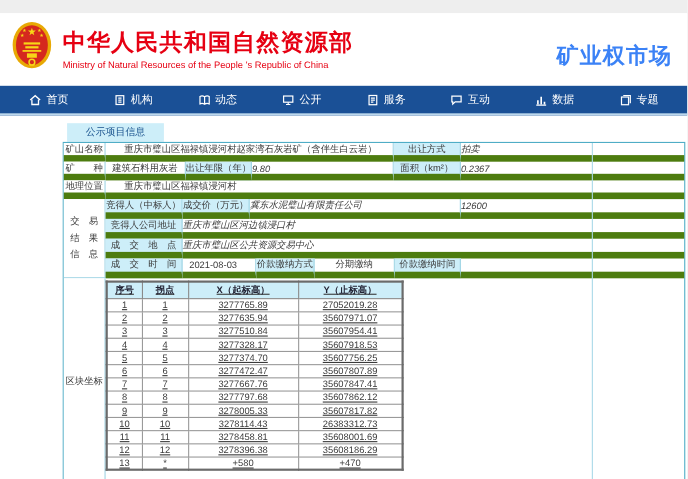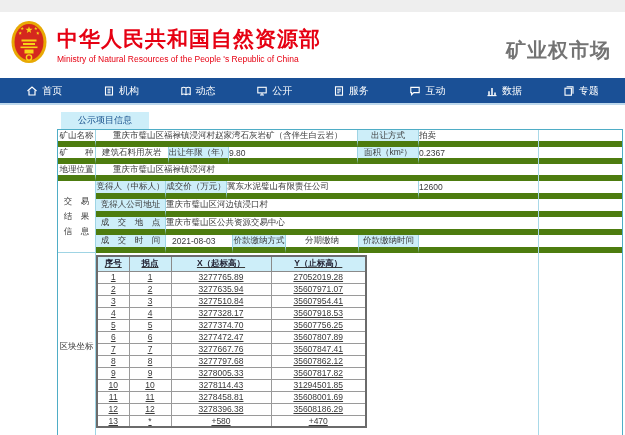--- a/index.html
+++ b/index.html
@@ -7,42 +7,42 @@
   .page {
     position:relative; width:625px; height:435px; background:#fff;
     font-family:"Liberation Sans", sans-serif; overflow:hidden;
     margin:12px auto;
   }
   
   .hdr { height:66px; display:flex; align-items:center; justify-content:space-between; padding:0 14px 0 10px; background:#fff; }
   .brand { display:flex; align-items:center; gap:9px; }
   .brand-text .t1 { color:#e60012; font-size:21px; font-weight:bold; letter-spacing:1px; line-height:24px; }
   .brand-text .t2 { color:#e60012; font-size:8.5px; margin-top:3px; }
-  .sec-title { color:#737373; font-size:20px; font-weight:bold; margin-top:10px; letter-spacing:1px; }
+  .sec-title { color:#3b82f6; font-size:20px; font-weight:bold; margin-top:10px; letter-spacing:1px; }
   
   .nav { height:27px; background:#1a5096; display:flex; align-items:center; justify-content:space-around; border-bottom:2px solid #bdd8ec; padding:0 6px; }
   .nav-item { display:flex; align-items:center; gap:4px; color:#fff; font-size:10px; cursor:pointer; }
   .nav-item svg { display:block; }
   
   .tab { position:absolute; left:61px; top:100px; width:88px; height:17px; background:#cdeef9;
          color:#17508c; font-size:9px; display:flex; align-items:center; justify-content:center; }
   
   .info-table { position:absolute; left:57px; top:117px; width:566px; height:312px;
                 border:1px solid #4fadc6; background:#fff; font-size:8.5px; color:#3a3a3a; }
   .trow { display:flex; }
   .cell { border-right:1px solid #9fd4e4; border-bottom:6px solid #4d7c0f;
           display:flex; align-items:center; overflow:hidden; white-space:nowrap; }
   .trow > .cell:last-child { border-right:none; }
   .lbl  { background:#cdeef9; justify-content:center; }
   .lbl1 { background:#fff; justify-content:center; }
   .h17 { height:17px; } .h18 { height:18px; }
   .w38{width:38px;} .w53{width:53px;} .w60{width:60px;} .w61{width:61px;} .w67{width:67px;}
   .w70{width:70px;} .w73{width:73px;} .w129{width:129px;} .w192{width:192px;} .w262{width:262px;}
   .grow { flex:1 1 auto; }
-  .v  { padding-left:0; }
+  .v  { padding-left:0;font-style:italic; }
   .v17{ padding-left:17px; }
   .v6 { padding-left:6px; }
   .vc { justify-content:center; }
   .vsec { width:38px; display:flex; flex-direction:column; align-items:center; justify-content:center;
           gap:3px; border-right:1px solid #9fd4e4; border-bottom:1px solid #9fd4e4; background:#fff; }
   .blockrows { flex:1 1 auto; display:flex; flex-direction:column;text-align:center; }
   .coord-row { display:flex; height:188px; }
   .coord-content { flex:1 1 auto; padding:2px 0 0 0; border-bottom:1px solid #9fd4e4;text-decoration:underline; }
   
   table.coord { border-collapse:collapse; border:2px solid #6b6b6b; font-size:8.5px; color:#3a3a3a; margin-left:0; }
@@ -287,21 +287,21 @@
               <tr>
                 <td>9</td>
                 <td>9</td>
                 <td>3278005.33</td>
                 <td>35607817.82</td>
               </tr>
               <tr>
                 <td>10</td>
                 <td>10</td>
                 <td>3278114.43</td>
-                <td>31294501.85</td>
+                <td>26383312.73</td>
               </tr>
               <tr>
                 <td>11</td>
                 <td>11</td>
                 <td>3278458.81</td>
                 <td>35608001.69</td>
               </tr>
               <tr>
                 <td>12</td>
                 <td>12</td>

